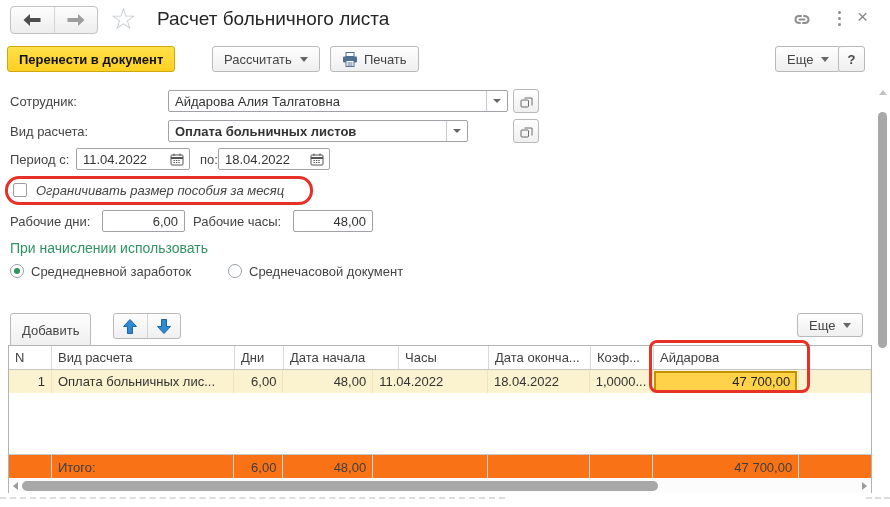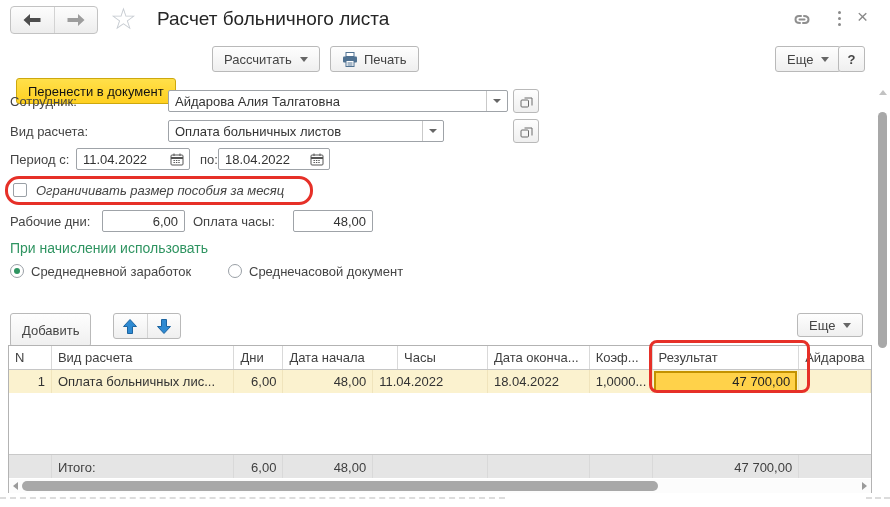--- a/index.html
+++ b/index.html
@@ -31,23 +31,23 @@
   .close-ic { left:857px; top:6px; font-size:19px; color:#8a8a8a; cursor:pointer; line-height:22px; }
 
   
   .btn {
     position:absolute; height:26px; display:inline-flex; align-items:center;
     border:1px solid #b9b9b9; border-radius:3px; color:#444;
     background: linear-gradient(#fefefe,#efefef);
     padding:0 11px; font-size:13px; cursor:pointer; white-space:nowrap;
   }
   .btn-primary {
-    left:16px; top:46px;
+    left:7px; top:46px;
     background: linear-gradient(#ffe04a,#ffd021);
-    border-color:#cda80e; color:#111; font-weight:normal;margin-top:32px;
+    border-color:#cda80e; color:#111; font-weight:bold;
   }
   .btn-calc { left:212px; top:46px; }
   .btn-print { left:330px; top:46px; gap:6px; }
   .btn-more-top { left:775px; top:46px; }
   .btn-help { left:838px; top:46px; width:27px; justify-content:center; padding:0; font-weight:bold; }
   .caret { width:0; height:0; border-left:4px solid transparent; border-right:4px solid transparent; border-top:5px solid #666; margin-left:8px; }
 
   
   .flabel { position:absolute; color:#444; white-space:nowrap; }
   .ffield {
@@ -89,21 +89,21 @@
   .rnum { text-align:right; }
   .drow { height:23px; background:#fbf2cf; cursor:pointer; }
   .drow .cell { border-right:1px solid #f0e4bc; color:#333; }
   .gold-wrap { position:relative; padding:0; }
   .gold-cell {
     position:absolute; left:1px; top:1px; right:1px; bottom:1px;
     background:#ffd24a; border:2px solid #c39200;
     display:flex; align-items:center; justify-content:flex-end; padding-right:5px; color:#222;
   }
   .tbody-empty { height:61px; background:#fff; }
-  .total-row { height:24px; background:#e5e5e5; border-top:1px solid #c9c9c9; color:#3f3f3f; }
+  .total-row { height:24px; background:#f97316; border-top:1px solid #c9c9c9; color:#3f3f3f; }
   .total-row .cell { padding-top:5px; }
 
   
   .hscroll { left:9px; top:479px; width:862px; height:14px; background:#fcfcfc; display:flex; align-items:center; }
   .h-arrow { width:0; height:0; border-top:4px solid transparent; border-bottom:4px solid transparent; margin:0 4px; cursor:pointer; }
   .h-arrow.left { border-right:5px solid #9b9b9b; }
   .h-arrow.right { border-left:5px solid #9b9b9b; margin-left:auto; }
   .h-thumb { width:636px; height:10px; border-radius:5px; background:#a8a8a8; cursor:grab; }
   .vscroll { left:876px; top:88px; width:13px; height:412px; }
   .v-arrow { position:absolute; left:3px; top:2px; width:0; height:0; border-left:4px solid transparent; border-right:4px solid transparent; border-bottom:5px solid #c2c2c2; cursor:pointer; }
@@ -192,21 +192,21 @@
 <div class="sq-btn" style="left:513px; top:89px;">
   <span>
     <svg width="13" height="13" viewBox="0 0 13 13" fill="none" stroke="#6b6b6b">
       <path d="M4.5 3 H12 V10.5"></path>
       <rect x="1" y="5" width="7.5" height="7" rx="1"></rect>
     </svg>
   </span>
 </div>
 
 <div class="flabel" style="left:10px; top:124px;">Вид расчета:</div>
-<div class="ffield" style="left:168px; top:120px; width:276px;">
+<div class="ffield" style="left:168px; top:120px; width:300px;font-weight:bold;">
   <span class="ftext">Оплата больничных листов</span>
   <span class="dd-seg">
       <span class="caret"></span>
     </span>
 </div>
 <div class="sq-btn" style="left:513px; top:119px;">
   <span>
     <svg width="13" height="13" viewBox="0 0 13 13" fill="none" stroke="#6b6b6b">
       <path d="M4.5 3 H12 V10.5"></path>
       <rect x="1" y="5" width="7.5" height="7" rx="1"></rect>
@@ -244,21 +244,21 @@
 </div>
 
 <div class="checkbox"></div>
 <div class="flabel" style="left:36px; top:183px;font-style:italic;">Ограничивать размер пособия за месяц</div>
 <div class="red-box cb"></div>
 
 <div class="flabel" style="left:10px; top:214px;">Рабочие дни:</div>
 <div class="ffield" style="left:102px; top:210px; width:83px;">
   <span class="ftext num">6,00</span>
 </div>
-<div class="flabel" style="left:193px; top:214px;">Оплата часы:</div>
+<div class="flabel" style="left:193px; top:214px;">Рабочие часы:</div>
 <div class="ffield" style="left:293px; top:210px; width:80px;">
   <span class="ftext num">48,00</span>
 </div>
 
 <div class="g-header" style="left:10px; top:240px;">При начислении использовать</div>
 <div class="radio sel" style="left:10px; top:264px;"></div>
 <div class="flabel" style="left:31px; top:264px;">Среднедневной заработок</div>
 <div class="radio" style="left:228px; top:264px;"></div>
 <div class="flabel" style="left:249px; top:264px;">Среднечасовой документ</div>
 
@@ -289,21 +289,20 @@
 
 <div class="abs tbl">
   <div class="trow thead">
     <div class="cell c0">N</div>
     <div class="cell c1">Вид расчета</div>
     <div class="cell c2">Дни</div>
     <div class="cell c4">Дата начала</div>
     <div class="cell c3">Часы</div>
     <div class="cell c5">Дата оконча...</div>
     <div class="cell c6">Коэф...</div>
-    <div class="cell c7">Результат</div>
     <div class="cell c8">Айдарова</div>
   </div>
   <div class="trow drow">
     <div class="cell c0 rnum">1</div>
     <div class="cell c1">Оплата больничных лис...</div>
     <div class="cell c2 rnum">6,00</div>
     <div class="cell c3 rnum">48,00</div>
     <div class="cell c4">11.04.2022</div>
     <div class="cell c5">18.04.2022</div>
     <div class="cell c6 rnum">1,0000...</div>

